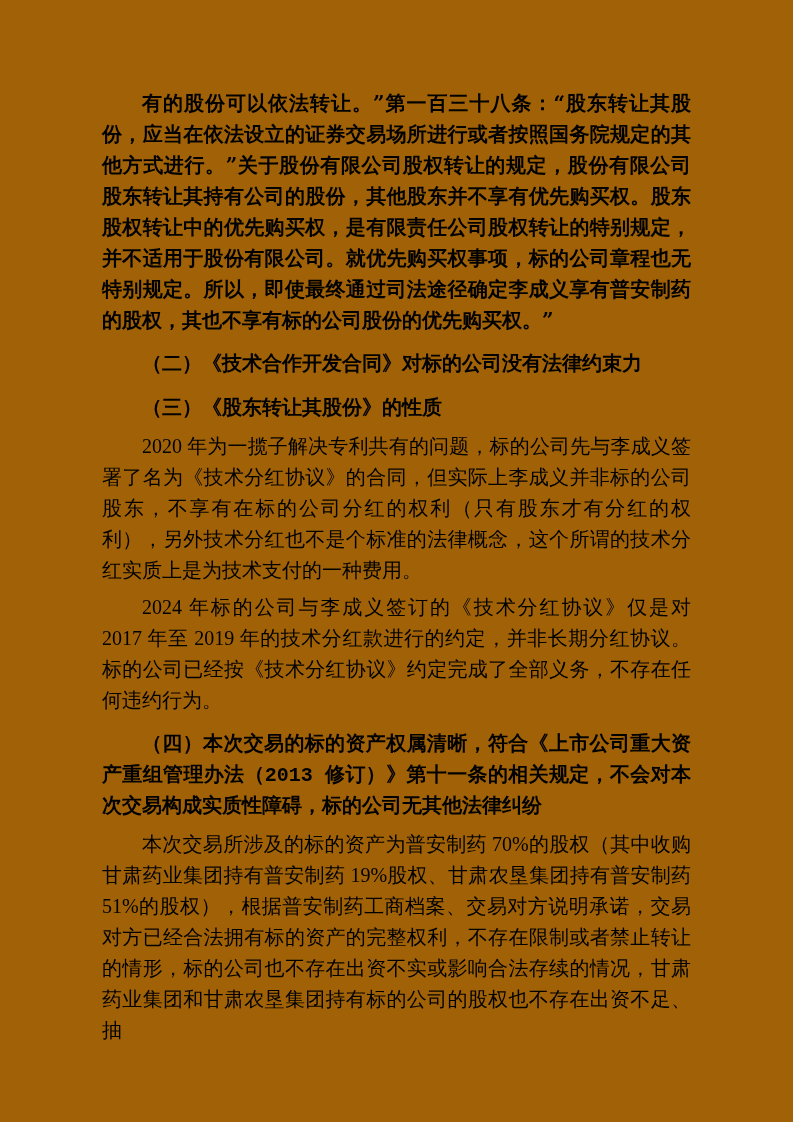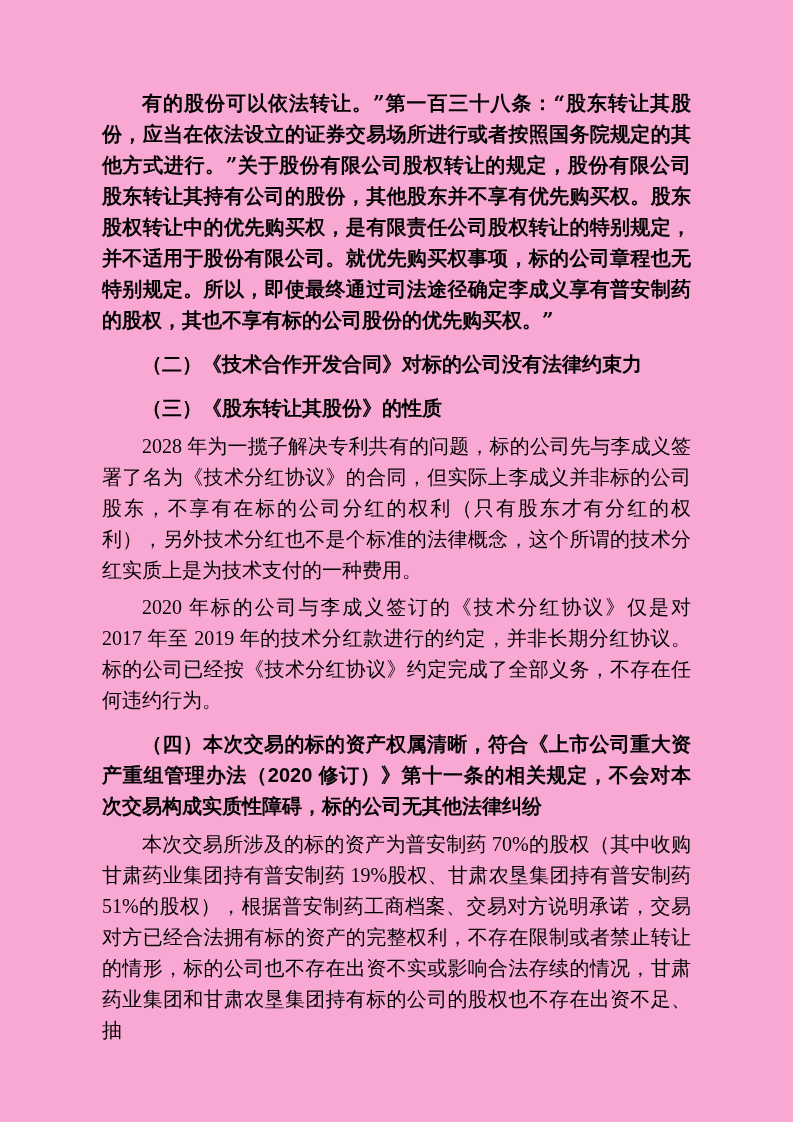--- a/index.html
+++ b/index.html
@@ -5,21 +5,21 @@
   html, body {
     margin: 0;
     padding: 0;
     background: #ffffff;
   }
   .page {
     position: relative;
     width: 793px;
     height: 1122px;
     margin: 0 auto;
-    background: #f9a8d4;
+    background: #a16207;
     box-sizing: border-box;
     padding: 88px 102px 0 102px;
     color: #000000;
     font-family: "Liberation Serif", "DejaVu Serif", serif;
     overflow: hidden;
   }
   .content {
     width: 100%;
   }
   .block-paragraph,
@@ -30,31 +30,31 @@
     text-align: justify;
     text-indent: 2em;
     margin: 0 0 6px 0;
   }
   .block-quote-paragraph {
     font-weight: bold;
     font-family: "DejaVu Serif", "Liberation Serif", serif;
   }
   .block-heading {
     font-weight: bold;
-    font-family: Liberation Sans, sans-serif;
+    font-family: Liberation Mono, monospace;
     margin: 13px 0 7px 0;
   }
 </style>
 </head>
 <body>
 
 <div class="page">
   <div class="content" id="blocks">
       <div class="block-quote-paragraph">有的股份可以依法转让。”第一百三十八条：“股东转让其股份，应当在依法设立的证券交易场所进行或者按照国务院规定的其他方式进行。”关于股份有限公司股权转让的规定，股份有限公司股东转让其持有公司的股份，其他股东并不享有优先购买权。股东股权转让中的优先购买权，是有限责任公司股权转让的特别规定，并不适用于股份有限公司。就优先购买权事项，标的公司章程也无特别规定。所以，即使最终通过司法途径确定李成义享有普安制药的股权，其也不享有标的公司股份的优先购买权。”</div>
       <div class="block-heading">（二）《技术合作开发合同》对标的公司没有法律约束力</div>
       <div class="block-heading">（三）《股东转让其股份》的性质</div>
-      <div class="block-paragraph">2028 年为一揽子解决专利共有的问题，标的公司先与李成义签署了名为《技术分红协议》的合同，但实际上李成义并非标的公司股东，不享有在标的公司分红的权利（只有股东才有分红的权利），另外技术分红也不是个标准的法律概念，这个所谓的技术分红实质上是为技术支付的一种费用。</div>
-      <div class="block-paragraph">2020 年标的公司与李成义签订的《技术分红协议》仅是对 2017 年至 2019 年的技术分红款进行的约定，并非长期分红协议。标的公司已经按《技术分红协议》约定完成了全部义务，不存在任何违约行为。</div>
-      <div class="block-heading">（四）本次交易的标的资产权属清晰，符合《上市公司重大资产重组管理办法（2020 修订）》第十一条的相关规定，不会对本次交易构成实质性障碍，标的公司无其他法律纠纷</div>
+      <div class="block-paragraph">2020 年为一揽子解决专利共有的问题，标的公司先与李成义签署了名为《技术分红协议》的合同，但实际上李成义并非标的公司股东，不享有在标的公司分红的权利（只有股东才有分红的权利），另外技术分红也不是个标准的法律概念，这个所谓的技术分红实质上是为技术支付的一种费用。</div>
+      <div class="block-paragraph">2024 年标的公司与李成义签订的《技术分红协议》仅是对 2017 年至 2019 年的技术分红款进行的约定，并非长期分红协议。标的公司已经按《技术分红协议》约定完成了全部义务，不存在任何违约行为。</div>
+      <div class="block-heading">（四）本次交易的标的资产权属清晰，符合《上市公司重大资产重组管理办法（2013 修订）》第十一条的相关规定，不会对本次交易构成实质性障碍，标的公司无其他法律纠纷</div>
       <div class="block-paragraph">本次交易所涉及的标的资产为普安制药 70%的股权（其中收购甘肃药业集团持有普安制药 19%股权、甘肃农垦集团持有普安制药 51%的股权），根据普安制药工商档案、交易对方说明承诺，交易对方已经合法拥有标的资产的完整权利，不存在限制或者禁止转让的情形，标的公司也不存在出资不实或影响合法存续的情况，甘肃药业集团和甘肃农垦集团持有标的公司的股权也不存在出资不足、抽</div>
     </div>
 
 </div>
 
 </body></html>

